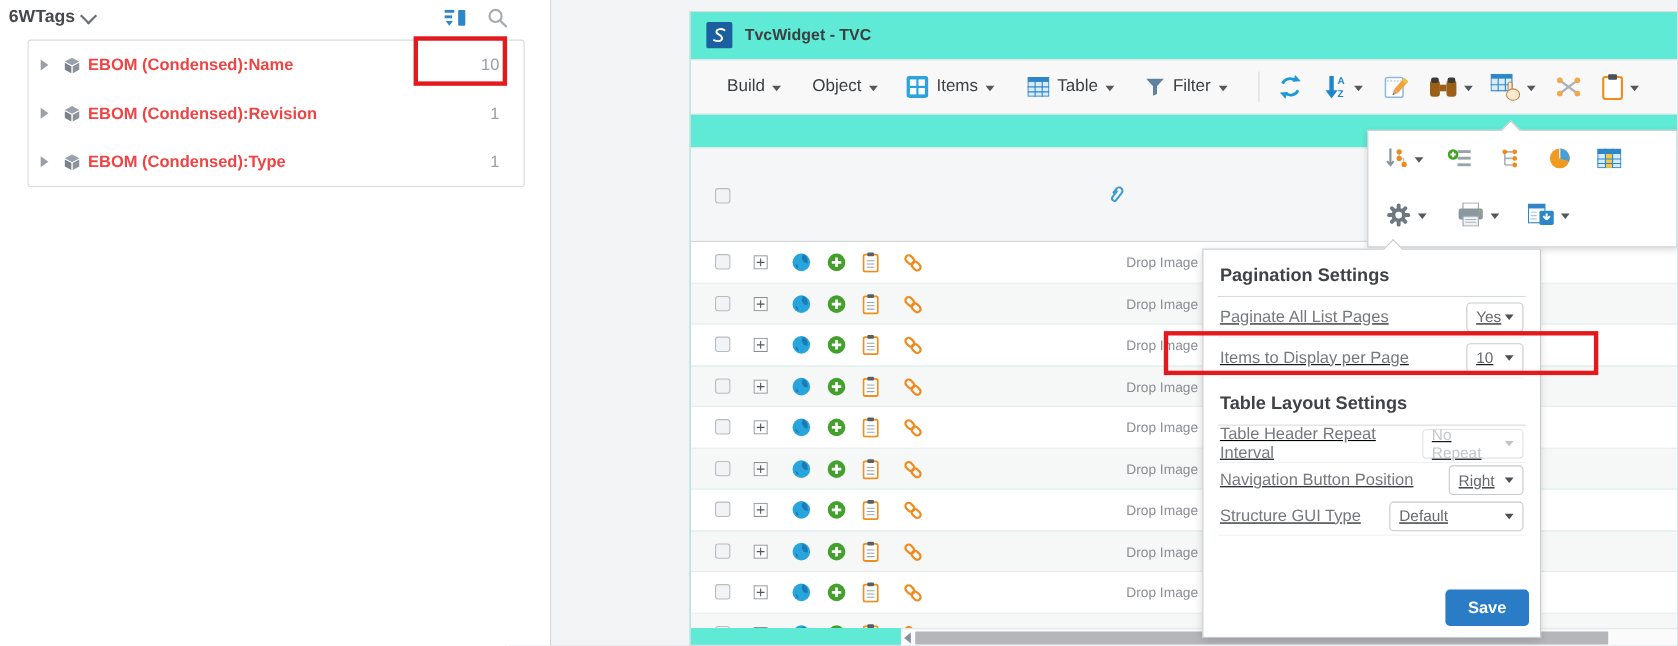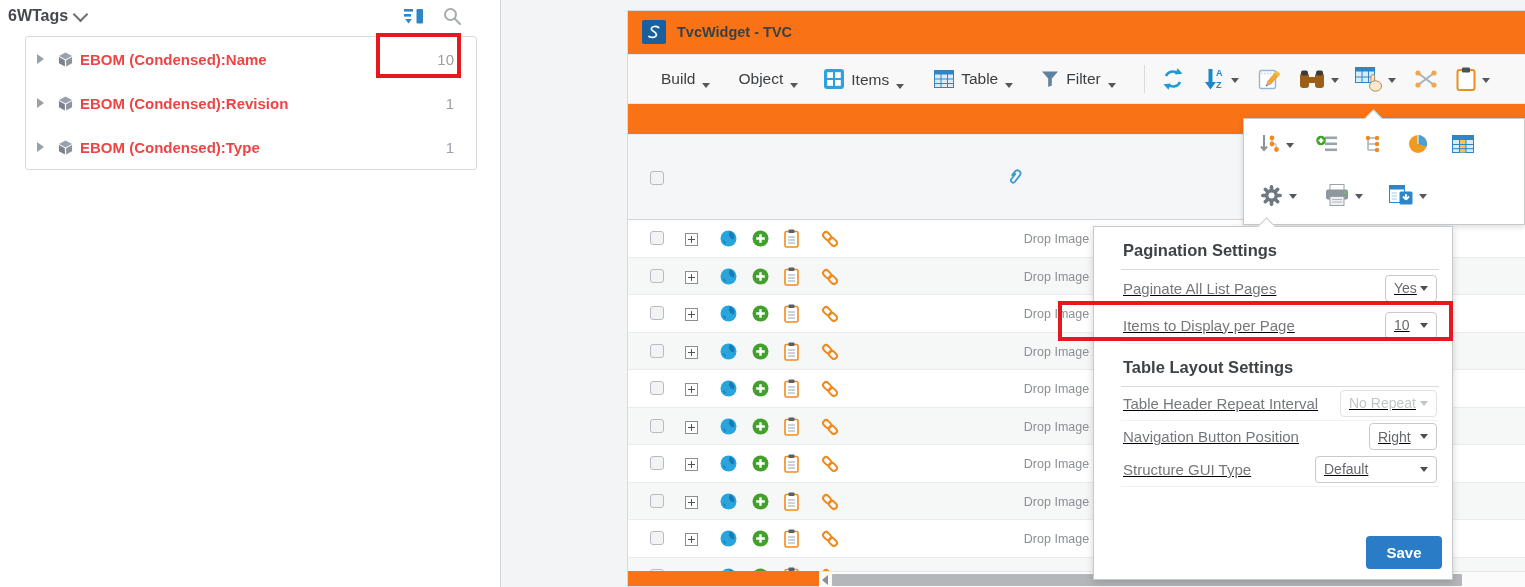--- a/index.html
+++ b/index.html
@@ -17,30 +17,30 @@
            border:1px solid #d8dbde;border-radius:3px;box-sizing:border-box;}
   .lp-item{display:flex;align-items:center;height:44px;padding:0 22px 0 11px;cursor:pointer;}
   .tri-right{width:0;height:0;border-left:7px solid #9ba0a5;border-top:5px solid transparent;
              border-bottom:5px solid transparent;margin-right:14px;}
   .lp-label{font-size:15px;font-weight:bold;color:#ef4444;margin-left:7px;text-align:center;}
   .lp-count{margin-left:auto;font-size:15px;color:#9aa0a6;}
 
   .v-divider{position:absolute;left:500px;top:0;width:1px;height:587px;background:#d4d7da;}
 
   
-  .widget{position:absolute;left:627px;top:10px;width:898px;height:577px;background:#f97316;
+  .widget{position:absolute;left:627px;top:10px;width:898px;height:577px;background:#5eead4;
           border:1px solid #d8dbde;border-right:none;box-sizing:border-box;}
   .title-row{position:absolute;left:0;top:0;width:100%;height:43px;}
   .logo{position:absolute;left:14px;top:9px;}
   .widget-title{position:absolute;left:49px;top:13px;font-size:14.5px;font-weight:bold;color:#3b3f43;}
 
   .toolbar{position:absolute;left:0;top:43px;width:100%;height:50px;background:#f8f8f9;
            border-top:1px solid #e5e7e9;border-bottom:1px solid #e5e7e9;box-sizing:border-box;
            display:flex;align-items:center;padding-left:33px;}
-  .menu{display:flex;align-items:flex-end;gap:7px;font-size:15.5px;color:#3c4043;cursor:pointer;}
+  .menu{display:flex;align-items:center;gap:7px;font-size:15.5px;color:#3c4043;cursor:pointer;}
   .dd-caret{width:0;height:0;border-left:4px solid transparent;border-right:4px solid transparent;
             border-top:5px solid #54585c;margin-top:2px;}
   .tb-sep{width:1px;height:28px;background:#d9dbde;margin:0 16px 0 14px;}
   .tb-btn{display:flex;align-items:center;gap:6px;cursor:pointer;}
 
   
   .thead{position:absolute;left:0;top:123px;width:100%;height:86px;background:#f5f6f7;
          border-top:1px solid #e8eaec;border-bottom:1px solid #d3d6d9;box-sizing:border-box;}
   .cb{display:inline-block;width:14px;height:14px;background:#f2f3f4;border:1px solid #b8bcc0;
       border-radius:3px;box-sizing:border-box;}
@@ -67,23 +67,23 @@
   .hs-thumb{width:630px;height:12px;background:#b4b6b9;border-radius:1px;}
 
   
   .icon-popup{position:absolute;left:1243px;top:118px;width:282px;height:107px;background:#fff;
               border:1px solid #c7cacd;box-shadow:0 2px 6px rgba(0,0,0,.14);box-sizing:border-box;z-index:20;}
   .ip-caret{position:absolute;left:123px;top:-7px;width:12px;height:12px;background:#fff;
             border-left:1px solid #c7cacd;border-top:1px solid #c7cacd;transform:rotate(45deg);}
   .ip-row{display:flex;align-items:center;height:50px;padding-left:16px;}
   .ip-btn{display:flex;align-items:center;gap:6px;cursor:pointer;}
 
-  .pag-popup{position:absolute;left:1093px;top:226px;width:360px;height:354px;background:#fff;
+  .pag-popup{position:absolute;left:1093px;top:226px;width:308px;height:354px;background:#fff;
              border:1px solid #c7cacd;box-shadow:0 3px 8px rgba(0,0,0,.16);box-sizing:border-box;
-             padding:10px 13px 0 27px;z-index:25;}
+             padding:10px 13px 0 13px;z-index:25;}
   .pp-caret{position:absolute;left:166px;top:-7px;width:12px;height:12px;background:#fff;
             border-left:1px solid #c7cacd;border-top:1px solid #c7cacd;transform:rotate(45deg);}
   .pp-title{font-size:16.5px;font-weight:bold;color:#3f4246;padding:4px 0 9px 2px;
             border-bottom:1px solid #d8dbdd;}
   .pp-row{display:flex;align-items:center;justify-content:space-between;height:36px;
           border-bottom:1px solid #f0f1f2;padding:0 2px;text-decoration:underline;}
   .pp-label{font-size:15px;color:#75787c;}
   .sel{display:inline-flex;align-items:center;justify-content:space-between;height:27px;
        border:1px solid #c6c9cd;border-radius:4px;background:#fff;padding:0 8px;box-sizing:border-box;
        font-size:14px;color:#66696d;cursor:pointer;}

